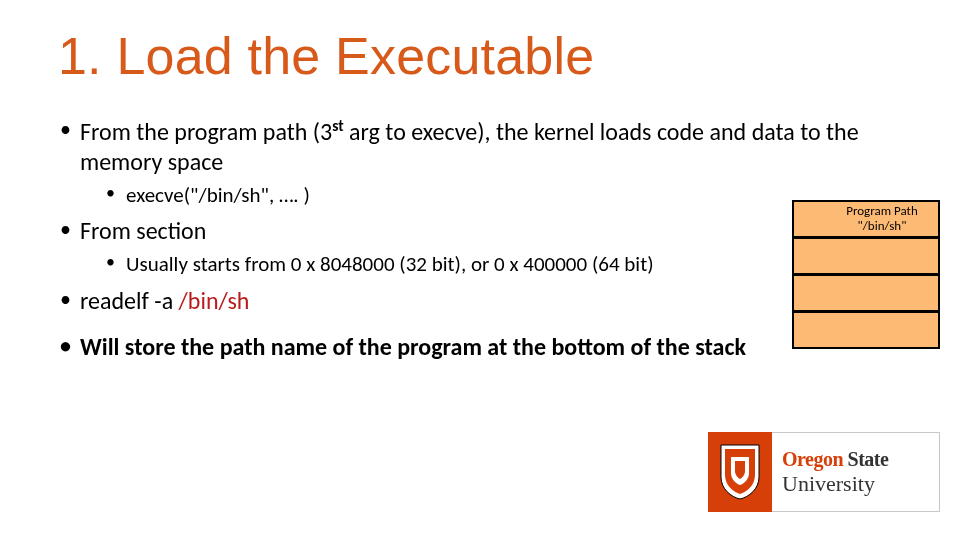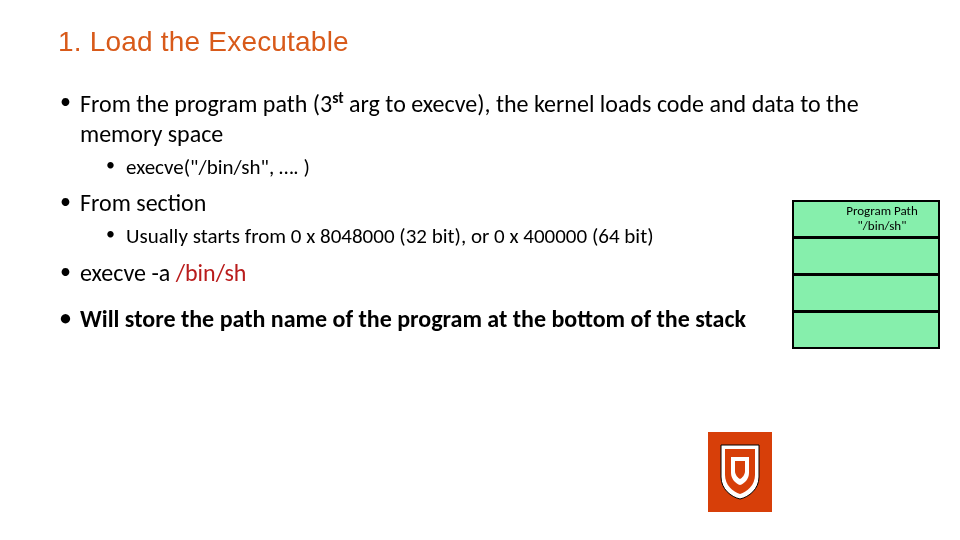--- a/index.html
+++ b/index.html
@@ -1,29 +1,29 @@
 <!DOCTYPE html>
 <html><head>
 <meta charset="utf-8">
 <style>
   * { margin: 0; padding: 0; box-sizing: border-box; }
   html, body { width: 960px; height: 540px; background: #fff; font-family: Calibri, Arial, sans-serif; color: #000; overflow: hidden; }
   .slide { position: relative; width: 960px; height: 540px; padding: 26px 58px 0 58px; }
-  .title { font-size: 28px; color: #d85a1a; font-weight: 400; letter-spacing: 0.2px; margin-bottom: 30px; font-family: Arial, sans-serif; }
+  .title { font-size: 52px; color: #d85a1a; font-weight: 400; letter-spacing: 0.2px; margin-bottom: 30px; font-family: Arial, sans-serif; }
   ul.top { list-style: none; }
   ul.top > li { position: relative; padding-left: 22px; font-size: 24px; line-height: 1.25; margin-bottom: 4px; }
   ul.top > li::before { content: "•"; position: absolute; left: 2px; top: 0; font-size: 22px; }
   ul.sub { list-style: none; margin-top: 4px; margin-bottom: 6px; }
   ul.sub > li { position: relative; padding-left: 46px; font-size: 21px; line-height: 1.4; }
   ul.sub > li::before { content: "•"; position: absolute; left: 26px; top: 0; font-size: 18px; }
   .sup { font-size: 0.65em; vertical-align: super; font-weight: bold; }
   .blue-link { color: #b91c1c; }
   .bold { font-weight: 700; }
   .stack { position: absolute; right: 20px; top: 200px; width: 148px; }
-  .stack-cell { height: 36px; background: #86efac; border: 1.5px solid #000; display: flex; flex-direction: column; align-items: center; justify-content: center; font-size: 13px; line-height: 1.15; color: #000; padding-left: 32px; }
+  .stack-cell { height: 36px; background: #fdba74; border: 1.5px solid #000; display: flex; flex-direction: column; align-items: center; justify-content: center; font-size: 13px; line-height: 1.15; color: #000; padding-left: 32px; }
   .stack-cell + .stack-cell { margin-top: 1px; }
   .stack-wrap { background: #000; padding: 1px; display: flex; flex-direction: column; gap: 0; }
   .logo { position: absolute; right: 20px; bottom: 28px; width: 232px; height: 80px; display: flex; }
   .logo-crest { width: 64px; height: 80px; background: #d73f09; display:flex; align-items:center; justify-content:center; }
   .logo-crest svg { width: 46px; height: 58px; }
   .logo-text { flex: 1; background: #fff; border: 1px solid #c7c7c7; border-left: none; display:flex; flex-direction:column; justify-content:center; padding-left: 10px; font-family: Georgia, serif; }
   .logo-text .l1 { font-size: 20px; color: #333; font-weight: 700; letter-spacing: -0.5px; }
   .logo-text .l1 .orange { color: #d73f09; }
   .logo-text .l2 { font-size: 22px; color: #333; font-weight: 400; }
 </style>
@@ -41,21 +41,21 @@
         <li>execve("/bin/sh", …. )</li>
       </ul>
     </li>
     <li>
       <span>From section</span>
       <ul class="sub">
         <li>Usually starts from 0 x 8048000 (32 bit), or 0 x 400000 (64 bit)</li>
       </ul>
     </li>
     <li>
-      <span>execve -a </span><span class="blue-link">/bin/sh</span>
+      <span>readelf -a </span><span class="blue-link">/bin/sh</span>
     </li>
   </ul>
 
   <ul class="top" style="margin-top:16px;">
     <li class="bold">Will store the path name of the program at the bottom of the stack</li>
   </ul>
 
   <div class="stack">
     <div class="stack-wrap">
       <div class="stack-cell">
@@ -70,15 +70,21 @@
 
   <div class="logo">
     <div class="logo-crest">
       <svg viewBox="0 0 46 58">
         <path d="M4 2 H42 V34 C42 46 32 54 23 56 C14 54 4 46 4 34 Z" fill="#fff" stroke="#000" stroke-width="1"></path>
         <path d="M8 6 H38 V32 C38 42 30 49 23 51 C16 49 8 42 8 32 Z" fill="#d73f09"></path>
         <path d="M14 14 L32 14 L32 30 C32 36 27 41 23 42 C19 41 14 36 14 30 Z" fill="#fff"></path>
         <path d="M18 18 L28 18 L28 28 C28 32 25 35 23 36 C21 35 18 32 18 28 Z" fill="#d73f09"></path>
       </svg>
     </div>
+    <div class="logo-text">
+      <div class="l1">
+        <span class="orange">Oregon</span> <span>State</span>
+      </div>
+      <div class="l2">University</div>
+    </div>
   </div>
 
 </div>
 
 </body></html>

